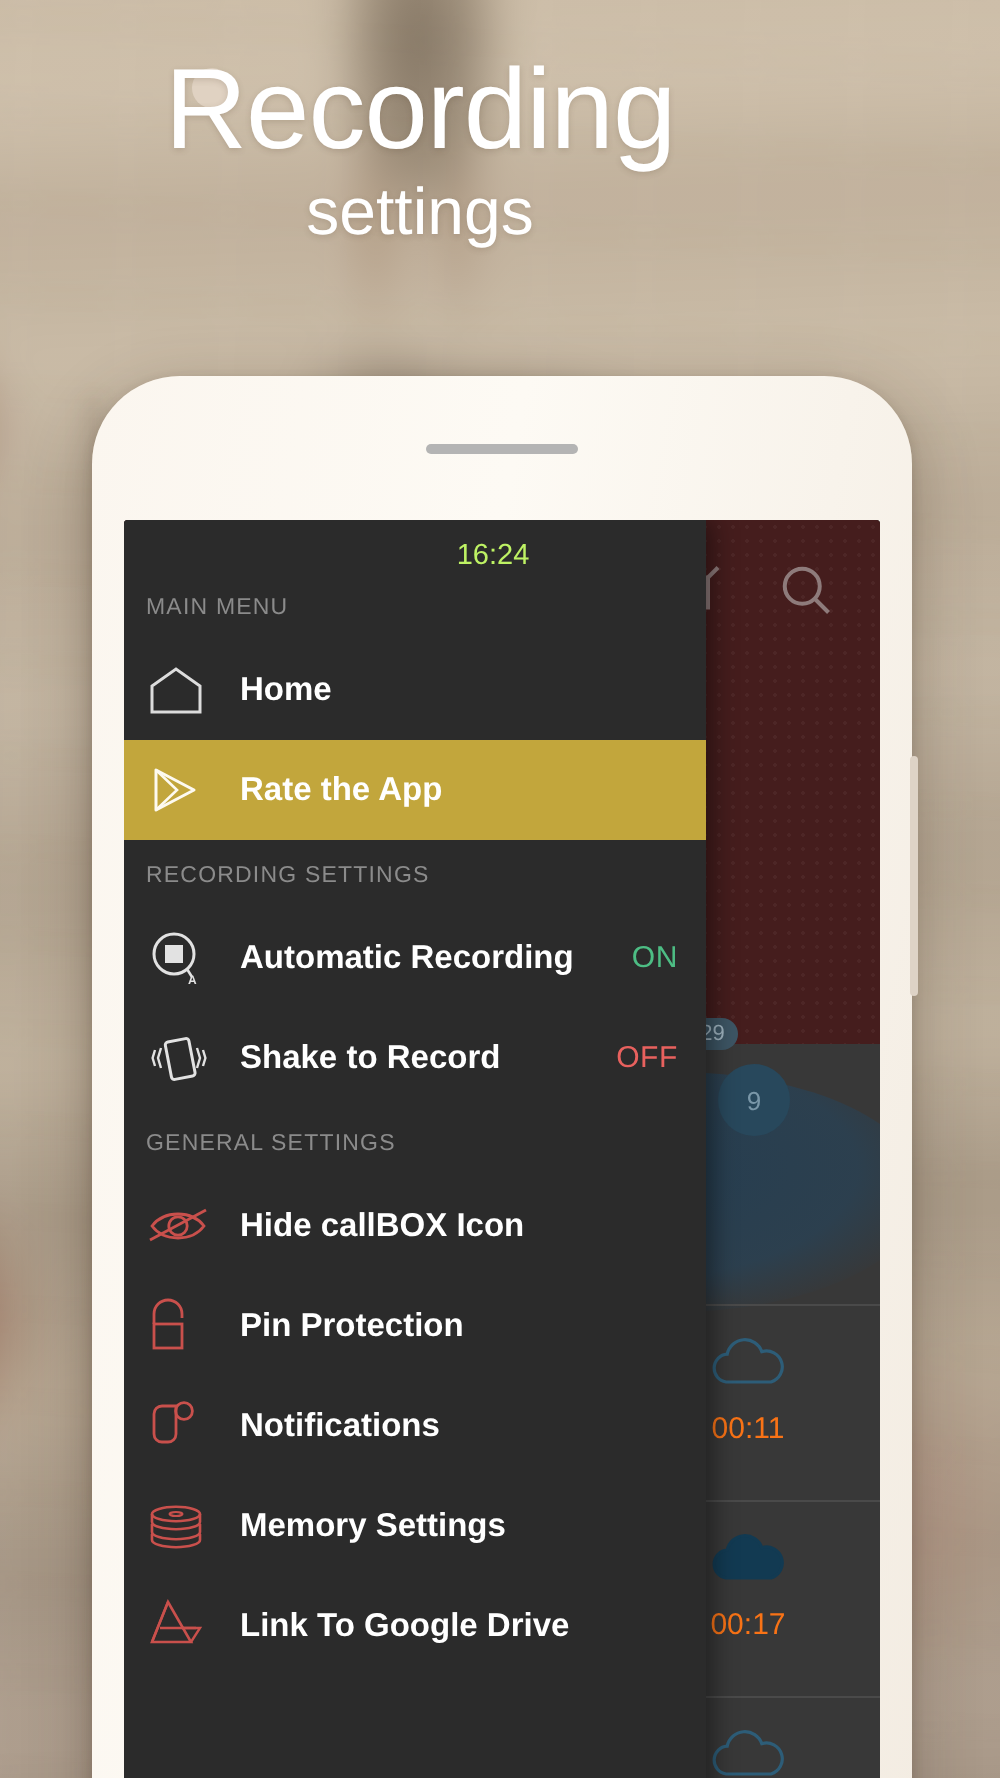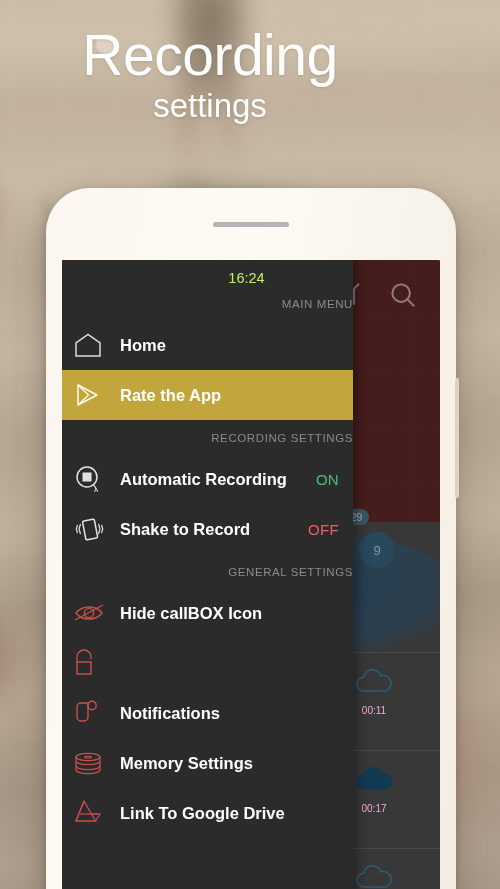--- a/index.html
+++ b/index.html
@@ -163,21 +163,21 @@
   }
   .filter-label {
     position: absolute; left: 228px; top: 330px;
     color: #8d8d8d; font-size: 13px; letter-spacing: 1px;
   }
   .rec-row {
     position: absolute; right: 0; width: 132px;
     border-top: 1px solid #4a4a4a;
   }
   .rec-row .cloud-wrap { text-align: center; padding-top: 14px; }
-  .rec-row .dur { color: #f9a8d4; font-size: 10px; margin-top: 4px; text-align: center; }
+  .rec-row .dur { color: #f97316; font-size: 15px; margin-top: 4px; text-align: center; }
 
   
   .statusbar {
     position: absolute; left: 0; top: 0; right: 0; height: 26px;
     display: flex; align-items: center; justify-content: flex-end;
     gap: 5px; padding-right: 9px;
     color: #bef264; font-size: 14px;
     z-index: 8;
     flex-direction: column;
   }
@@ -192,21 +192,20 @@
     z-index: 7;
     box-shadow: 3px 0 12px rgba(0,0,0,0.45);
   }
   .drawer-statuspad { height: 26px; }
 
   .section-title {
     color: #8b8b8b;
     font-size: 11.5px;
     letter-spacing: 0.6px;
     padding: 12px 0 10px 11px;
-    text-align: right;
   }
   .menu-item {
     display: flex; align-items: center;
     height: 50px;
     padding-left: 11px;
     color: #ffffff;
     font-size: 16.5px;
     font-weight: bold;
     position: relative;
   }
@@ -401,20 +400,21 @@
           <span class="mi-label">Hide callBOX Icon</span>
         </div>
 
         <div class="menu-item">
           <span class="mi-icon">
             <svg class="ico" width="28" height="28" viewBox="0 0 28 28">
               <rect x="4" y="13" width="14" height="12" fill="none" stroke="#c9504c" stroke-width="1.4"></rect>
               <path d="M4 13 V8 A7 7 0 0 1 18 8 V10" fill="none" stroke="#c9504c" stroke-width="1.4"></path>
             </svg>
           </span>
+          <span class="mi-label">Pin Protection</span>
         </div>
 
         <div class="menu-item">
           <span class="mi-icon">
             <svg class="ico" width="28" height="28" viewBox="0 0 28 28">
               <path d="M4 8 A4 4 0 0 1 8 4 H15 V18 A4 4 0 0 1 11 22 H8 A4 4 0 0 1 4 18 Z" fill="none" stroke="#c9504c" stroke-width="1.4"></path>
               <circle cx="19" cy="6.5" r="4.2" fill="none" stroke="#c9504c" stroke-width="1.4"></circle>
             </svg>
           </span>
           <span class="mi-label">Notifications</span>

